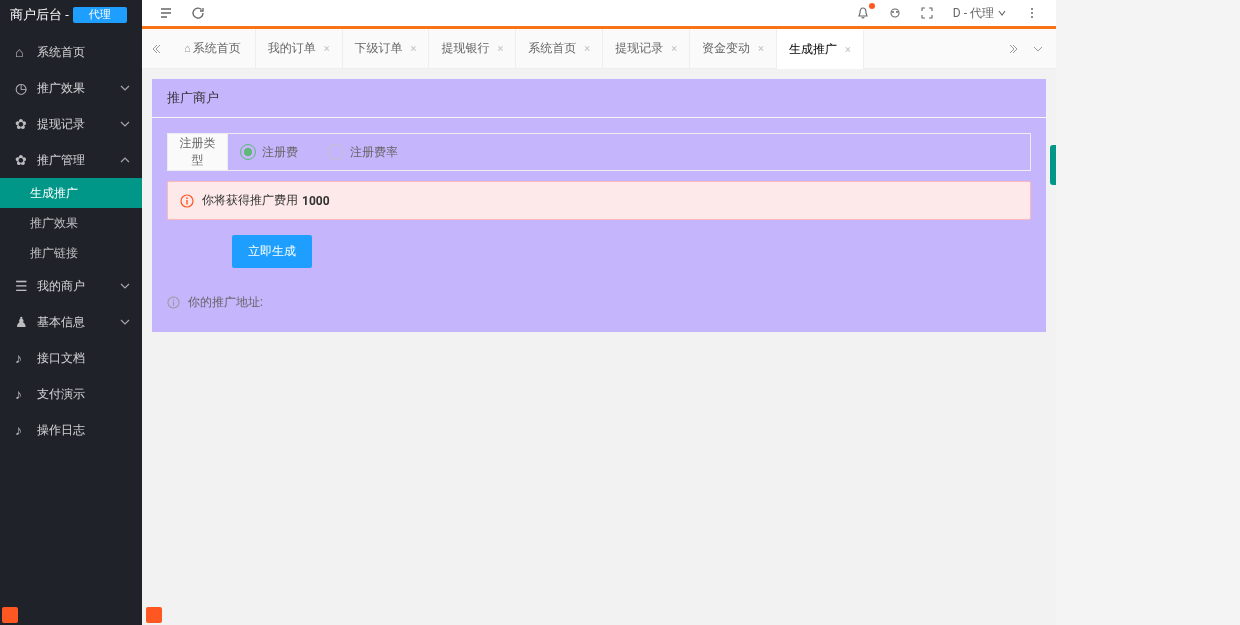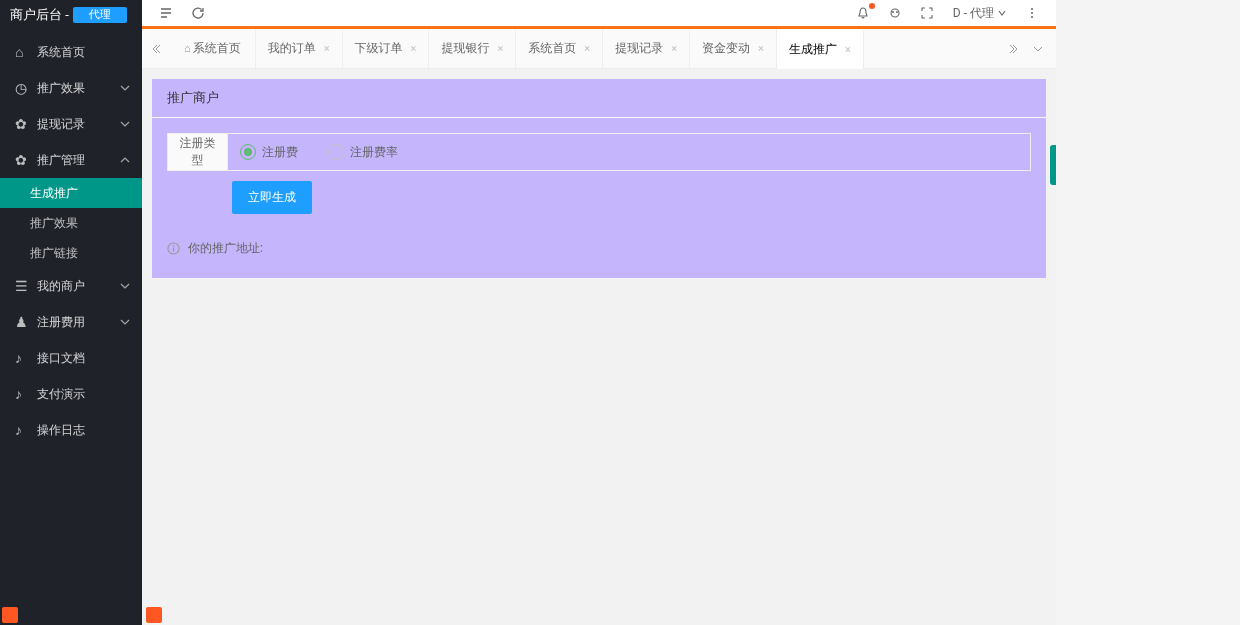--- a/index.html
+++ b/index.html
@@ -133,21 +133,21 @@
         <span class="icon">☰</span>
         <span>我的商户</span>
         <span class="chevron">
           <svg width="10" height="10" viewBox="0 0 10 10">
               <path d="M1 3 L5 7 L9 3" stroke="rgba(255,255,255,0.6)" fill="none" stroke-width="1.2"></path>
             </svg>
         </span>
       </div>
       <div class="menu-item">
         <span class="icon">♟</span>
-        <span>注册费用</span>
+        <span>基本信息</span>
         <span class="chevron">
           <svg width="10" height="10" viewBox="0 0 10 10">
               <path d="M1 3 L5 7 L9 3" stroke="rgba(255,255,255,0.6)" fill="none" stroke-width="1.2"></path>
             </svg>
         </span>
       </div>
       <div class="menu-item">
         <span class="icon">♪</span>
         <span>接口文档</span>
       </div>
@@ -281,20 +281,31 @@
                 <span class="radio-label">注册费</span>
               </label>
               <label class="radio">
                 <span class="radio-circle"></span>
                 <span class="radio-label">注册费率</span>
               </label>
             </div>
           </div>
 
 
+          <div class="alert">
+            <span class="alert-icon">
+              <svg width="14" height="14" viewBox="0 0 14 14">
+                  <circle cx="7" cy="7" r="6" stroke="#ff5722" fill="none" stroke-width="1.2"></circle>
+                  <circle cx="7" cy="4.2" r="0.9" fill="#ff5722"></circle>
+                  <rect x="6.3" y="6" width="1.4" height="4.5" fill="#ff5722"></rect>
+                </svg>
+            </span>
+            <span>你将获得推广费用</span>
+            <span class="alert-strong">1000</span>
+          </div>
 
           <div class="btn-row">
             <button class="btn">立即生成</button>
           </div>
 
           <div class="url-info">
             <span class="info-icon">
               <svg width="13" height="13" viewBox="0 0 14 14">
                   <circle cx="7" cy="7" r="6" stroke="#999" fill="none" stroke-width="1.1"></circle>
                   <circle cx="7" cy="4.2" r="0.8" fill="#999"></circle>

